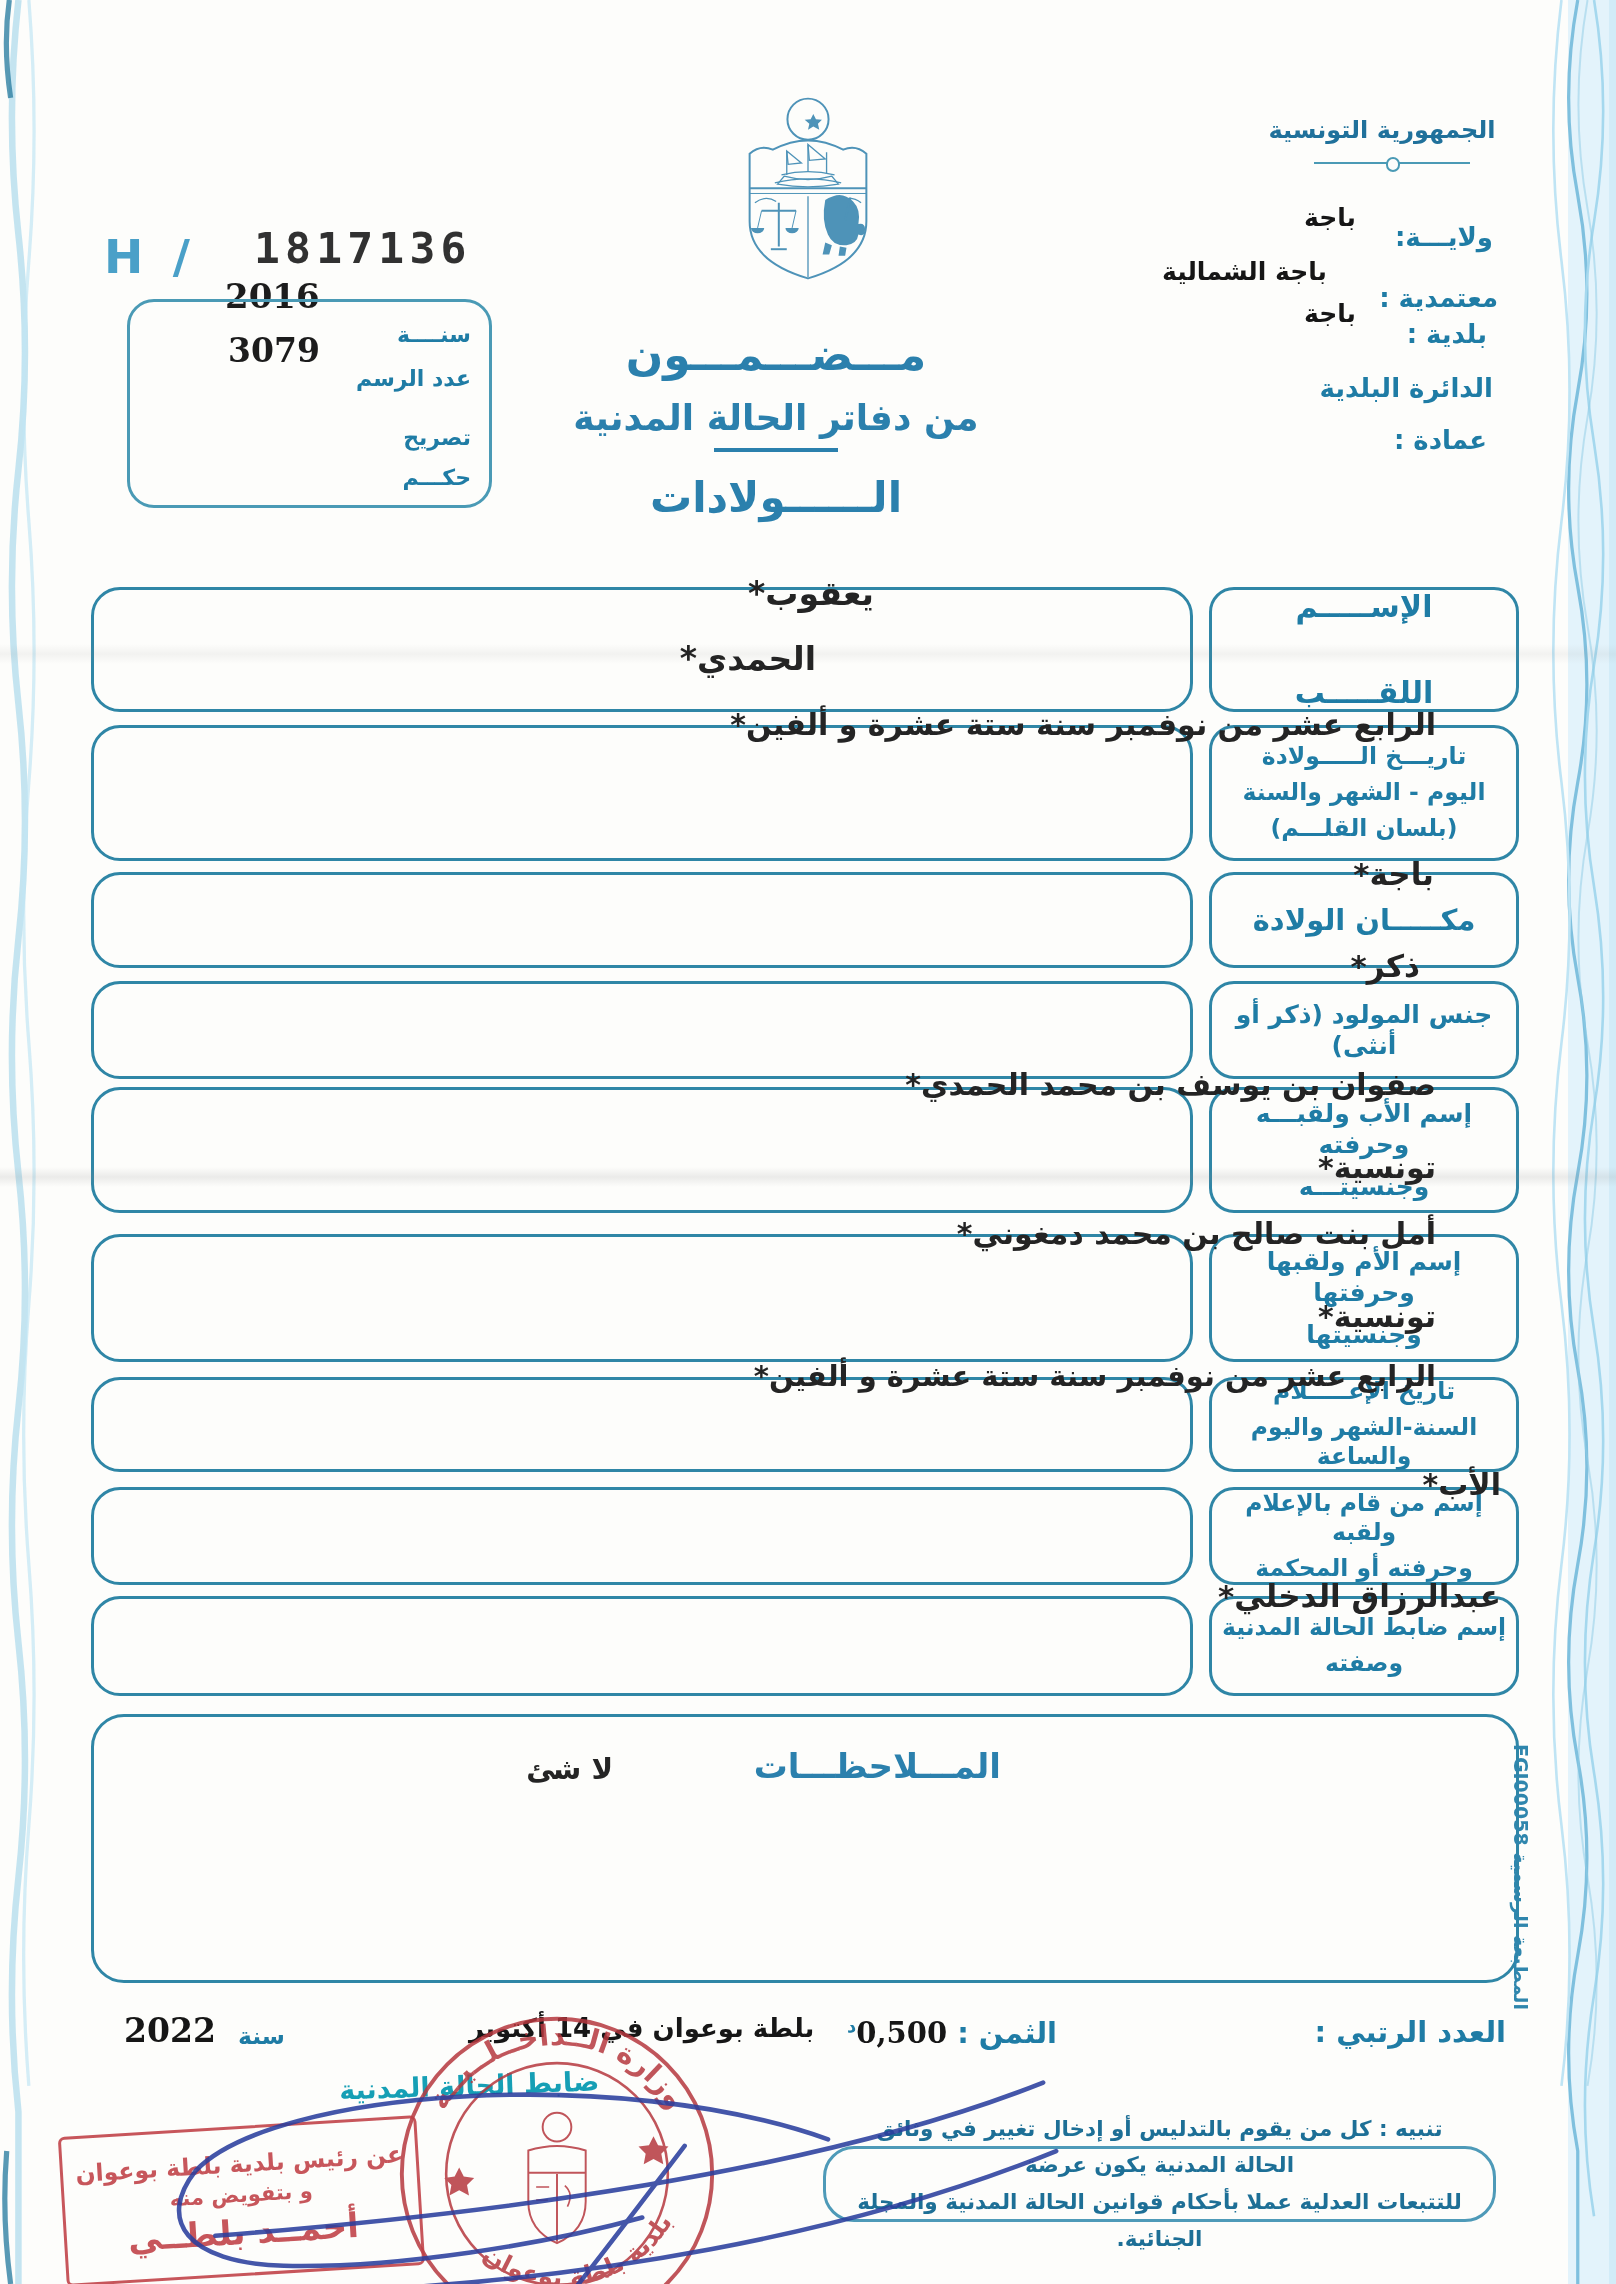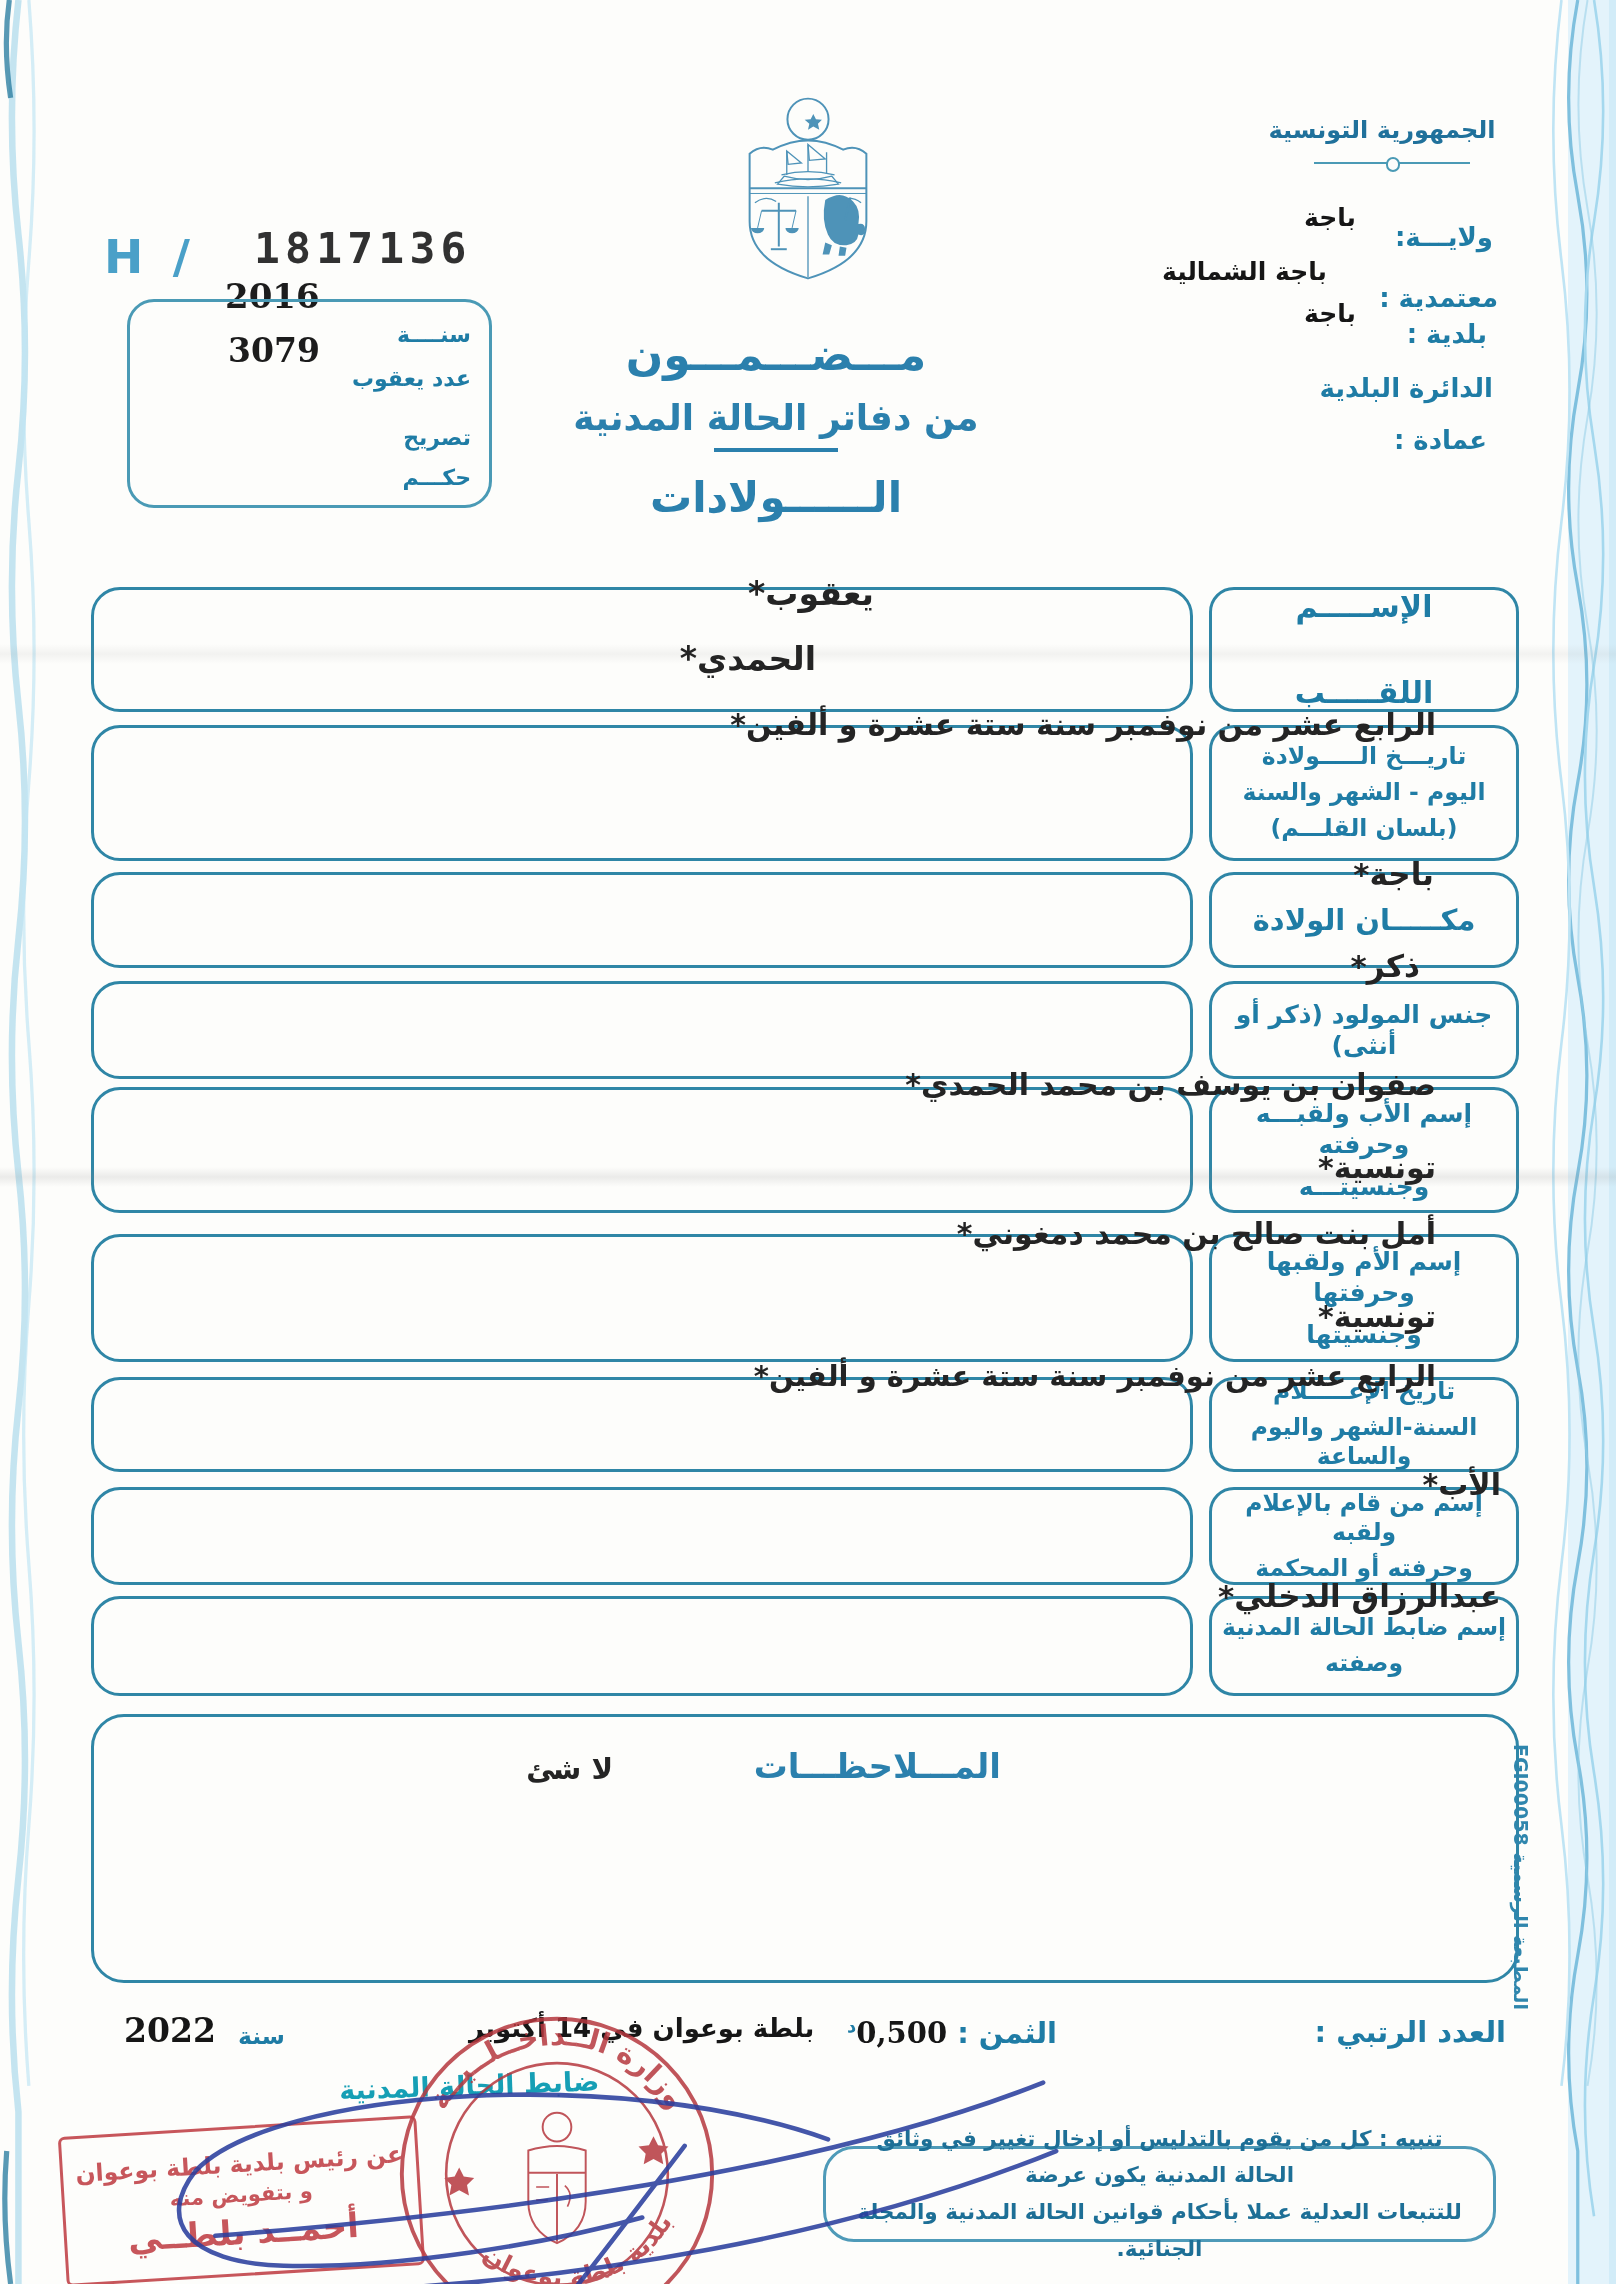--- a/index.html
+++ b/index.html
@@ -57,21 +57,21 @@
   .foot-ordinal{right:111px;top:2015px;font-size:29px;font-weight:700;color:var(--lb);direction:rtl}
   .foot-price{left:847px;top:2015px;font-size:29px;direction:rtl;white-space:nowrap}
   .foot-price .pl{color:var(--lb);font-weight:700}
   .foot-price .pv{color:#161616;font-weight:700;font-family:"DejaVu Serif",serif}
   .foot-price sup{color:var(--lb);font-size:18px;font-weight:700}
   .foot-place{left:469px;top:2013px;font-size:26px;font-weight:700;color:#161616;direction:rtl;white-space:nowrap}
   .foot-yearlab{left:238px;top:2022px;font-size:23.5px;font-weight:600;color:var(--lb);direction:rtl}
   .foot-year{left:124px;top:2011px;font-size:33px;font-weight:700;color:#161616}
 
   
-  .warn{left:823px;top:2146px;width:673px;height:96px;border:3.3px solid #4e9ab8;border-radius:31px;box-sizing:border-box;
+  .warn{left:823px;top:2146px;width:673px;height:76px;border:3.3px solid #4e9ab8;border-radius:31px;box-sizing:border-box;
         display:flex;flex-direction:column;justify-content:center;text-align:center;direction:rtl;
         color:#1d6f96;font-size:21.5px;font-weight:700;line-height:1.7;padding:3.9px 19.6px}
 
   
   .officer-teal{left:339px;top:2070px;font-size:27px;font-weight:700;color:var(--teal);direction:rtl;transform:rotate(-2deg);z-index:21;white-space:nowrap}
   .roundstamp{left:394px;top:2011px;width:326px;height:326px;z-index:22;opacity:.85}
   .rectstamp{left:62px;top:2126px;width:359px;height:150px;border:3.9px solid #c04046;border-radius:6.5px;box-sizing:border-box;
              transform:rotate(-3.5deg);z-index:22;opacity:.88;display:flex;flex-direction:column;justify-content:center;align-items:center;gap:5.2px;direction:rtl}
   .rectstamp .r1{color:#c04046;font-size:23.5px;font-weight:700}
   .rectstamp .r2{color:#c04046;font-size:21px;font-weight:600;letter-spacing:2px}
@@ -106,21 +106,21 @@
   </svg>
 
   <div class="abs crease" style="top:1167px"></div>
   <div class="abs crease" style="top:644px;opacity:.6"></div>
 
   <div class="abs serial-prefix">H /</div>
   <div class="abs serial-stamp mono">1817136</div>
   <div class="abs reg-year serif">2016</div>
   <div class="abs reg-box">
     <div class="lab" style="top:19.6px">سنــــة</div>
-    <div class="lab" style="top:64px">عدد يعقوب</div>
+    <div class="lab" style="top:64px">عدد الرسم</div>
     <div class="lab" style="top:123px">تصريح</div>
     <div class="lab" style="top:163px">حكـــم</div>
     <div class="reg-num serif">3079</div>
   </div>
 
   <svg class="abs emblem" viewBox="0 0 300 300">
     <g stroke="#4e93b8" fill="none" stroke-width="3">
       <circle cx="150" cy="44" r="31"></circle>
       <path d="M150,22 a22,22 0 1,0 0,44 a17,17 0 1,1 0,-44" fill="#4e93b8" stroke="none"></path>
       <path d="M158,36 l4,8 9,1 -6,6 2,9 -9,-5 -8,5 2,-9 -7,-6 9,-1 z" fill="#4e93b8" stroke="none"></path>

